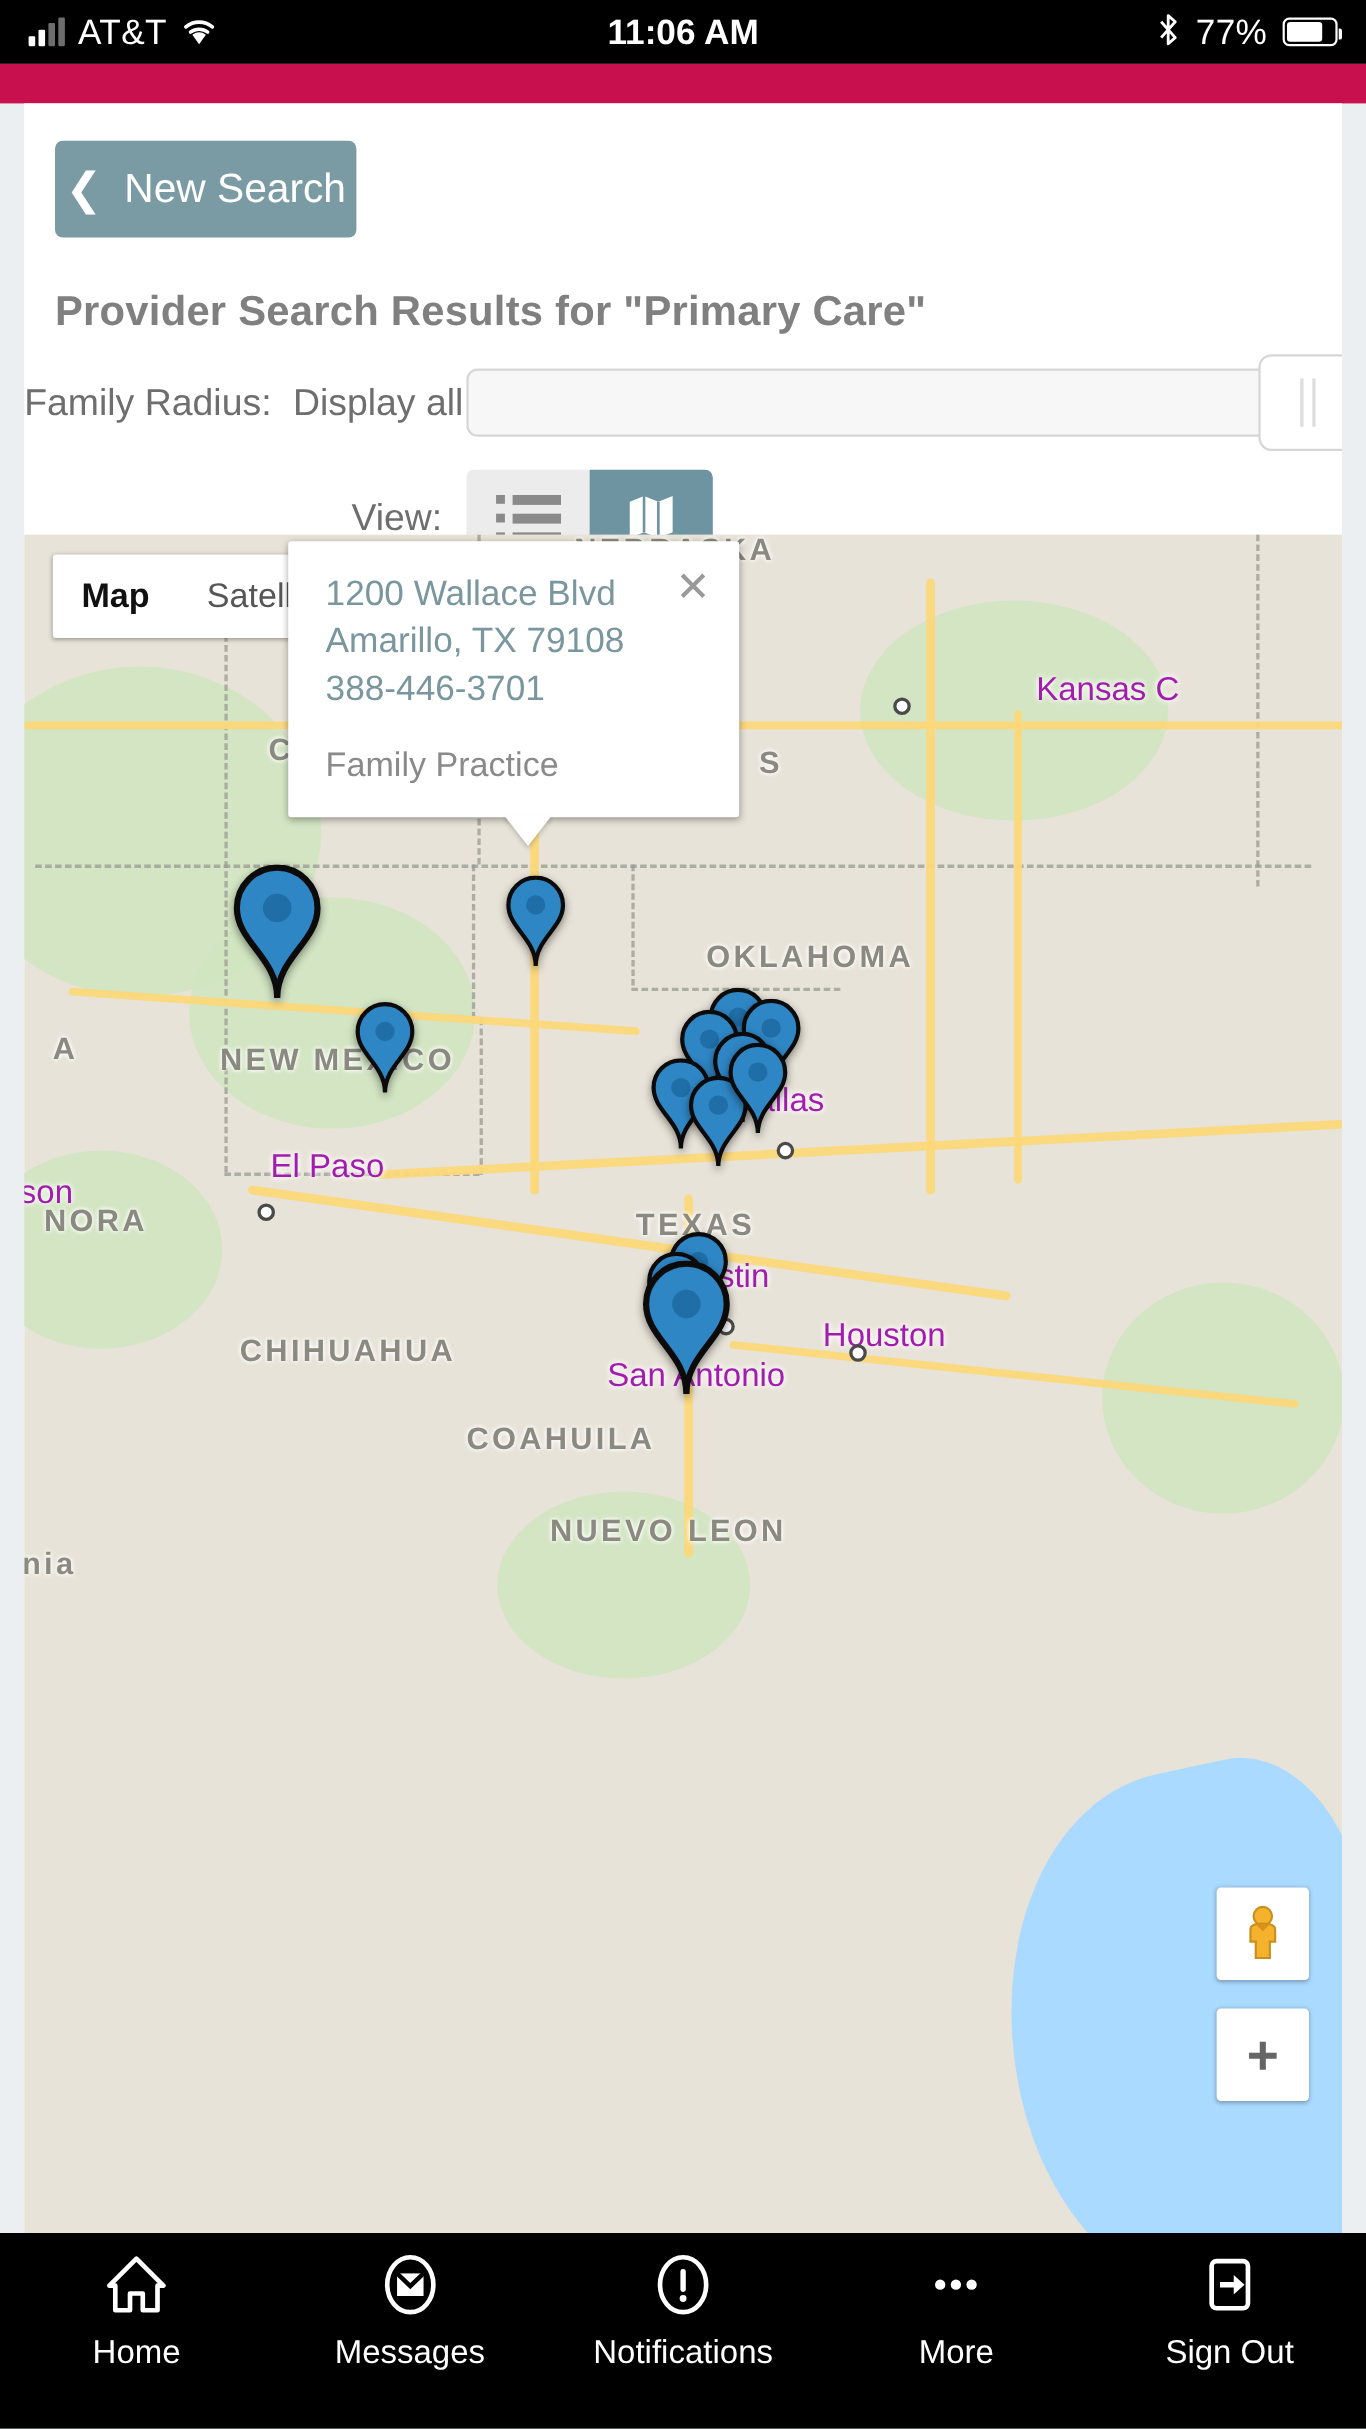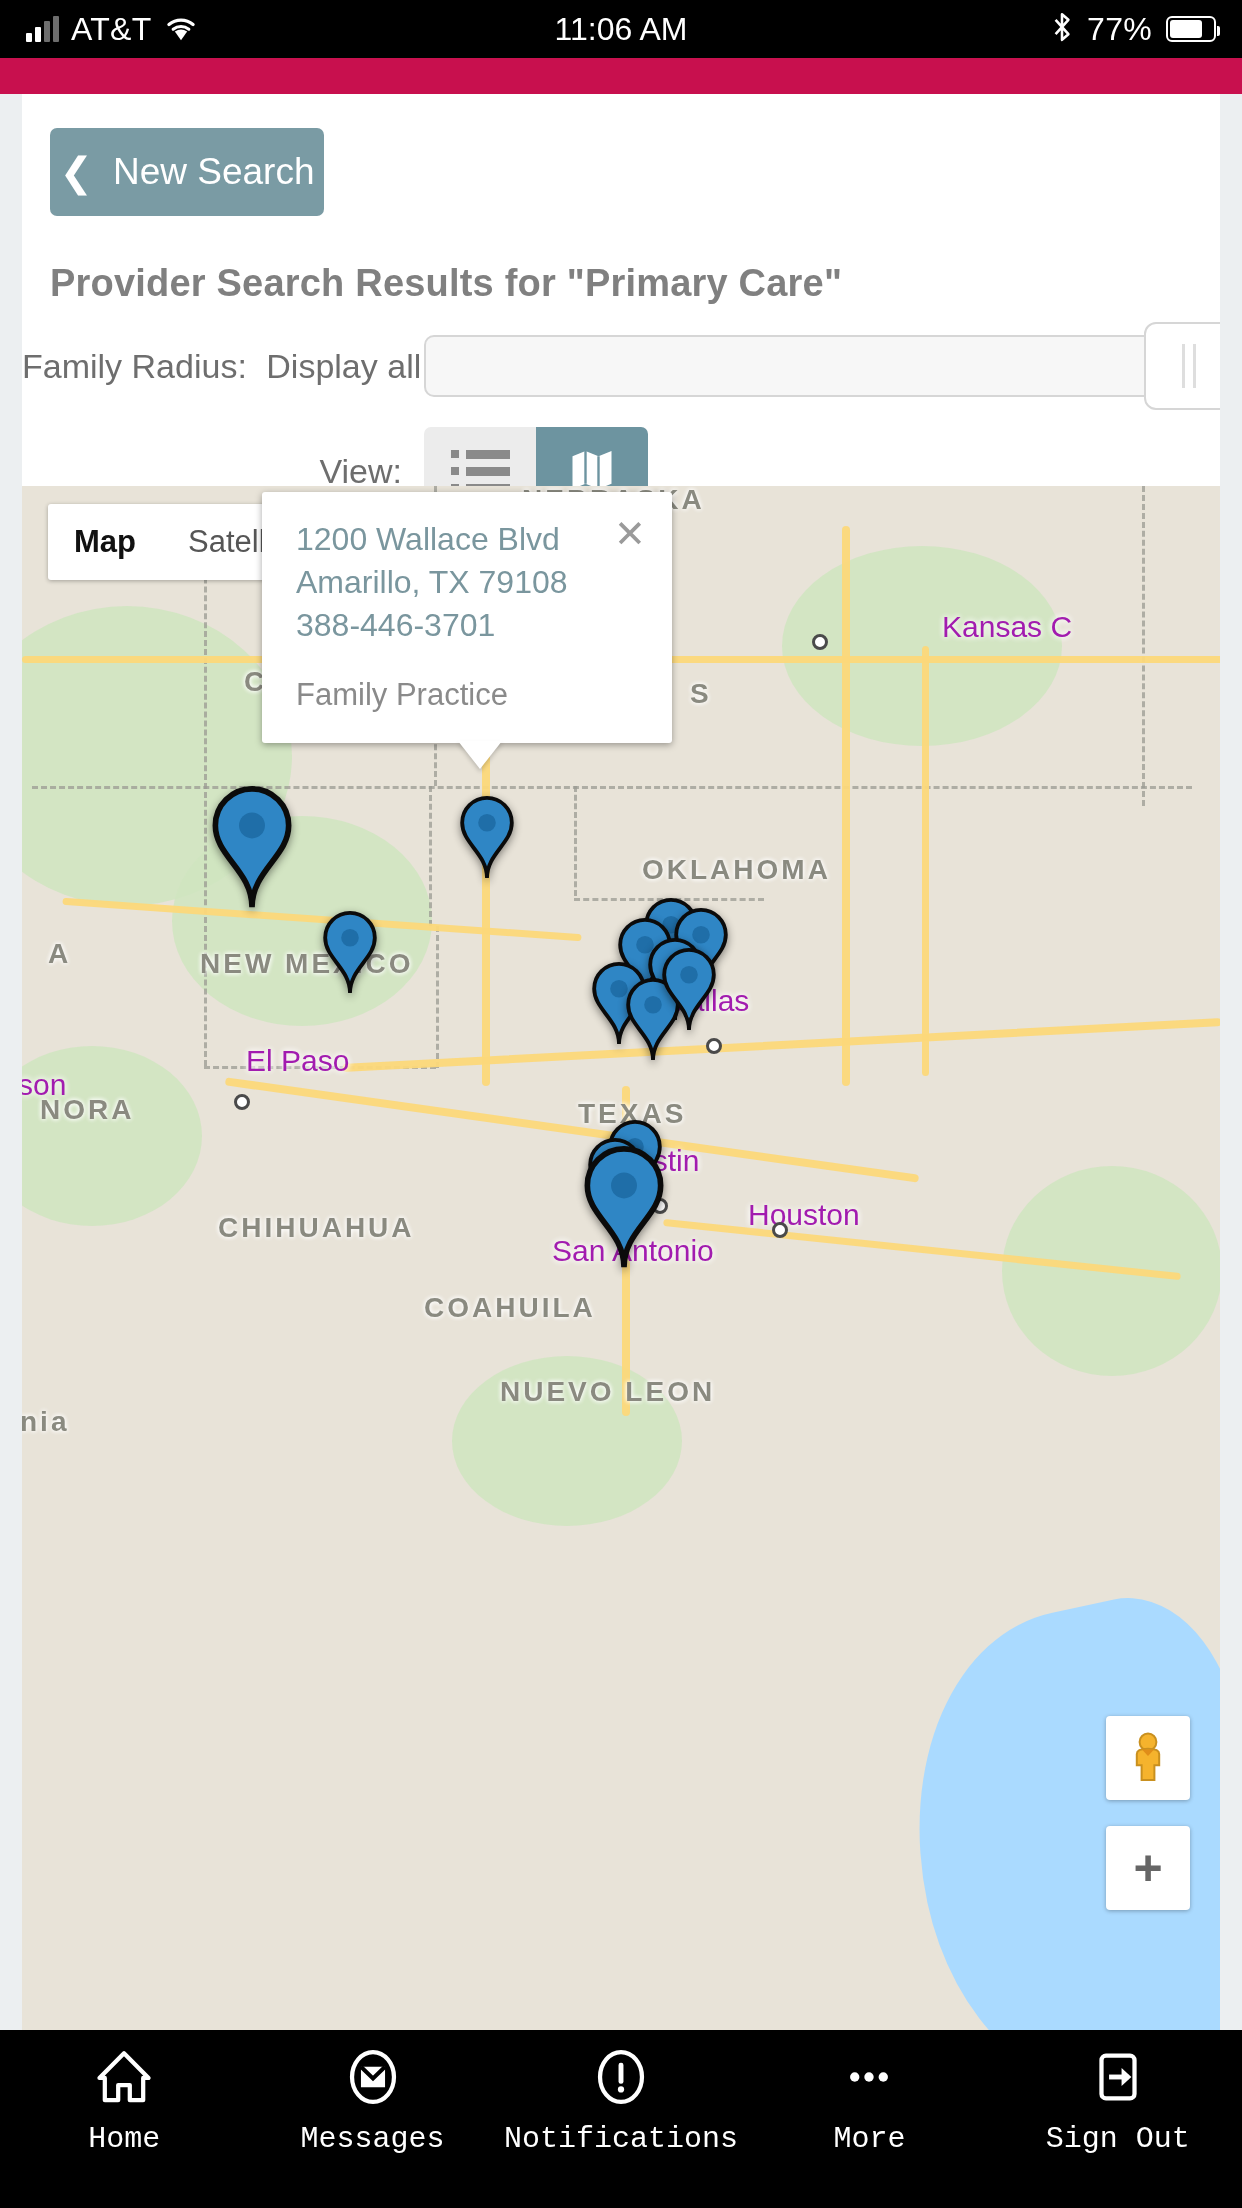--- a/index.html
+++ b/index.html
@@ -22,21 +22,21 @@
     position: relative;
   }
   .sb-left { display: flex; align-items: center; gap: 12px; }
   .sb-right {
     display: flex; align-items: center; gap: 14px;
     margin-left: auto;
   }
   .sb-text { font-size: 32px; letter-spacing: .3px; }
   .sb-time {
     position: absolute; left: 0; right: 0; text-align: center;
-    font-size: 32px; font-weight: 400; pointer-events: none;
+    font-size: 32px; font-weight: 700; pointer-events: none;
   }
   .signal { display: flex; align-items: flex-end; gap: 3px; height: 26px; }
   .signal i { width: 6px; background: #fff; border-radius: 1px; display: block; }
   .signal i:nth-child(1) { height: 9px; }
   .signal i:nth-child(2) { height: 15px; }
   .signal i:nth-child(3) { height: 21px; background: #6d6d6d; }
   .signal i:nth-child(4) { height: 26px; background: #6d6d6d; }
   .batt {
     width: 50px; height: 26px; border: 2px solid #fff; border-radius: 6px;
     position: relative; display: flex; align-items: center; padding: 2px;
@@ -213,21 +213,21 @@
   
   #bottom-nav {
     position: absolute; left: 0; right: 0; bottom: 0;
     height: 178px; background: #000;
     display: flex; align-items: flex-start; padding-top: 16px;
   }
   .nav-item {
     flex: 1; display: flex; flex-direction: column;
     align-items: center; gap: 14px; cursor: pointer;
     background: none; border: none; color: #fff;
-    font-family: Liberation Mono, monospace;
+    font-family: Liberation Sans, sans-serif;
     justify-content: space-between;
   }
   .nav-icon { height: 62px; display: flex; align-items: center; justify-content: center; }
   .nav-label { font-size: 30px; color: #fff; }
 </style>
 </head>
 <body>
 
 <div id="status-bar">
   <div class="sb-left">

